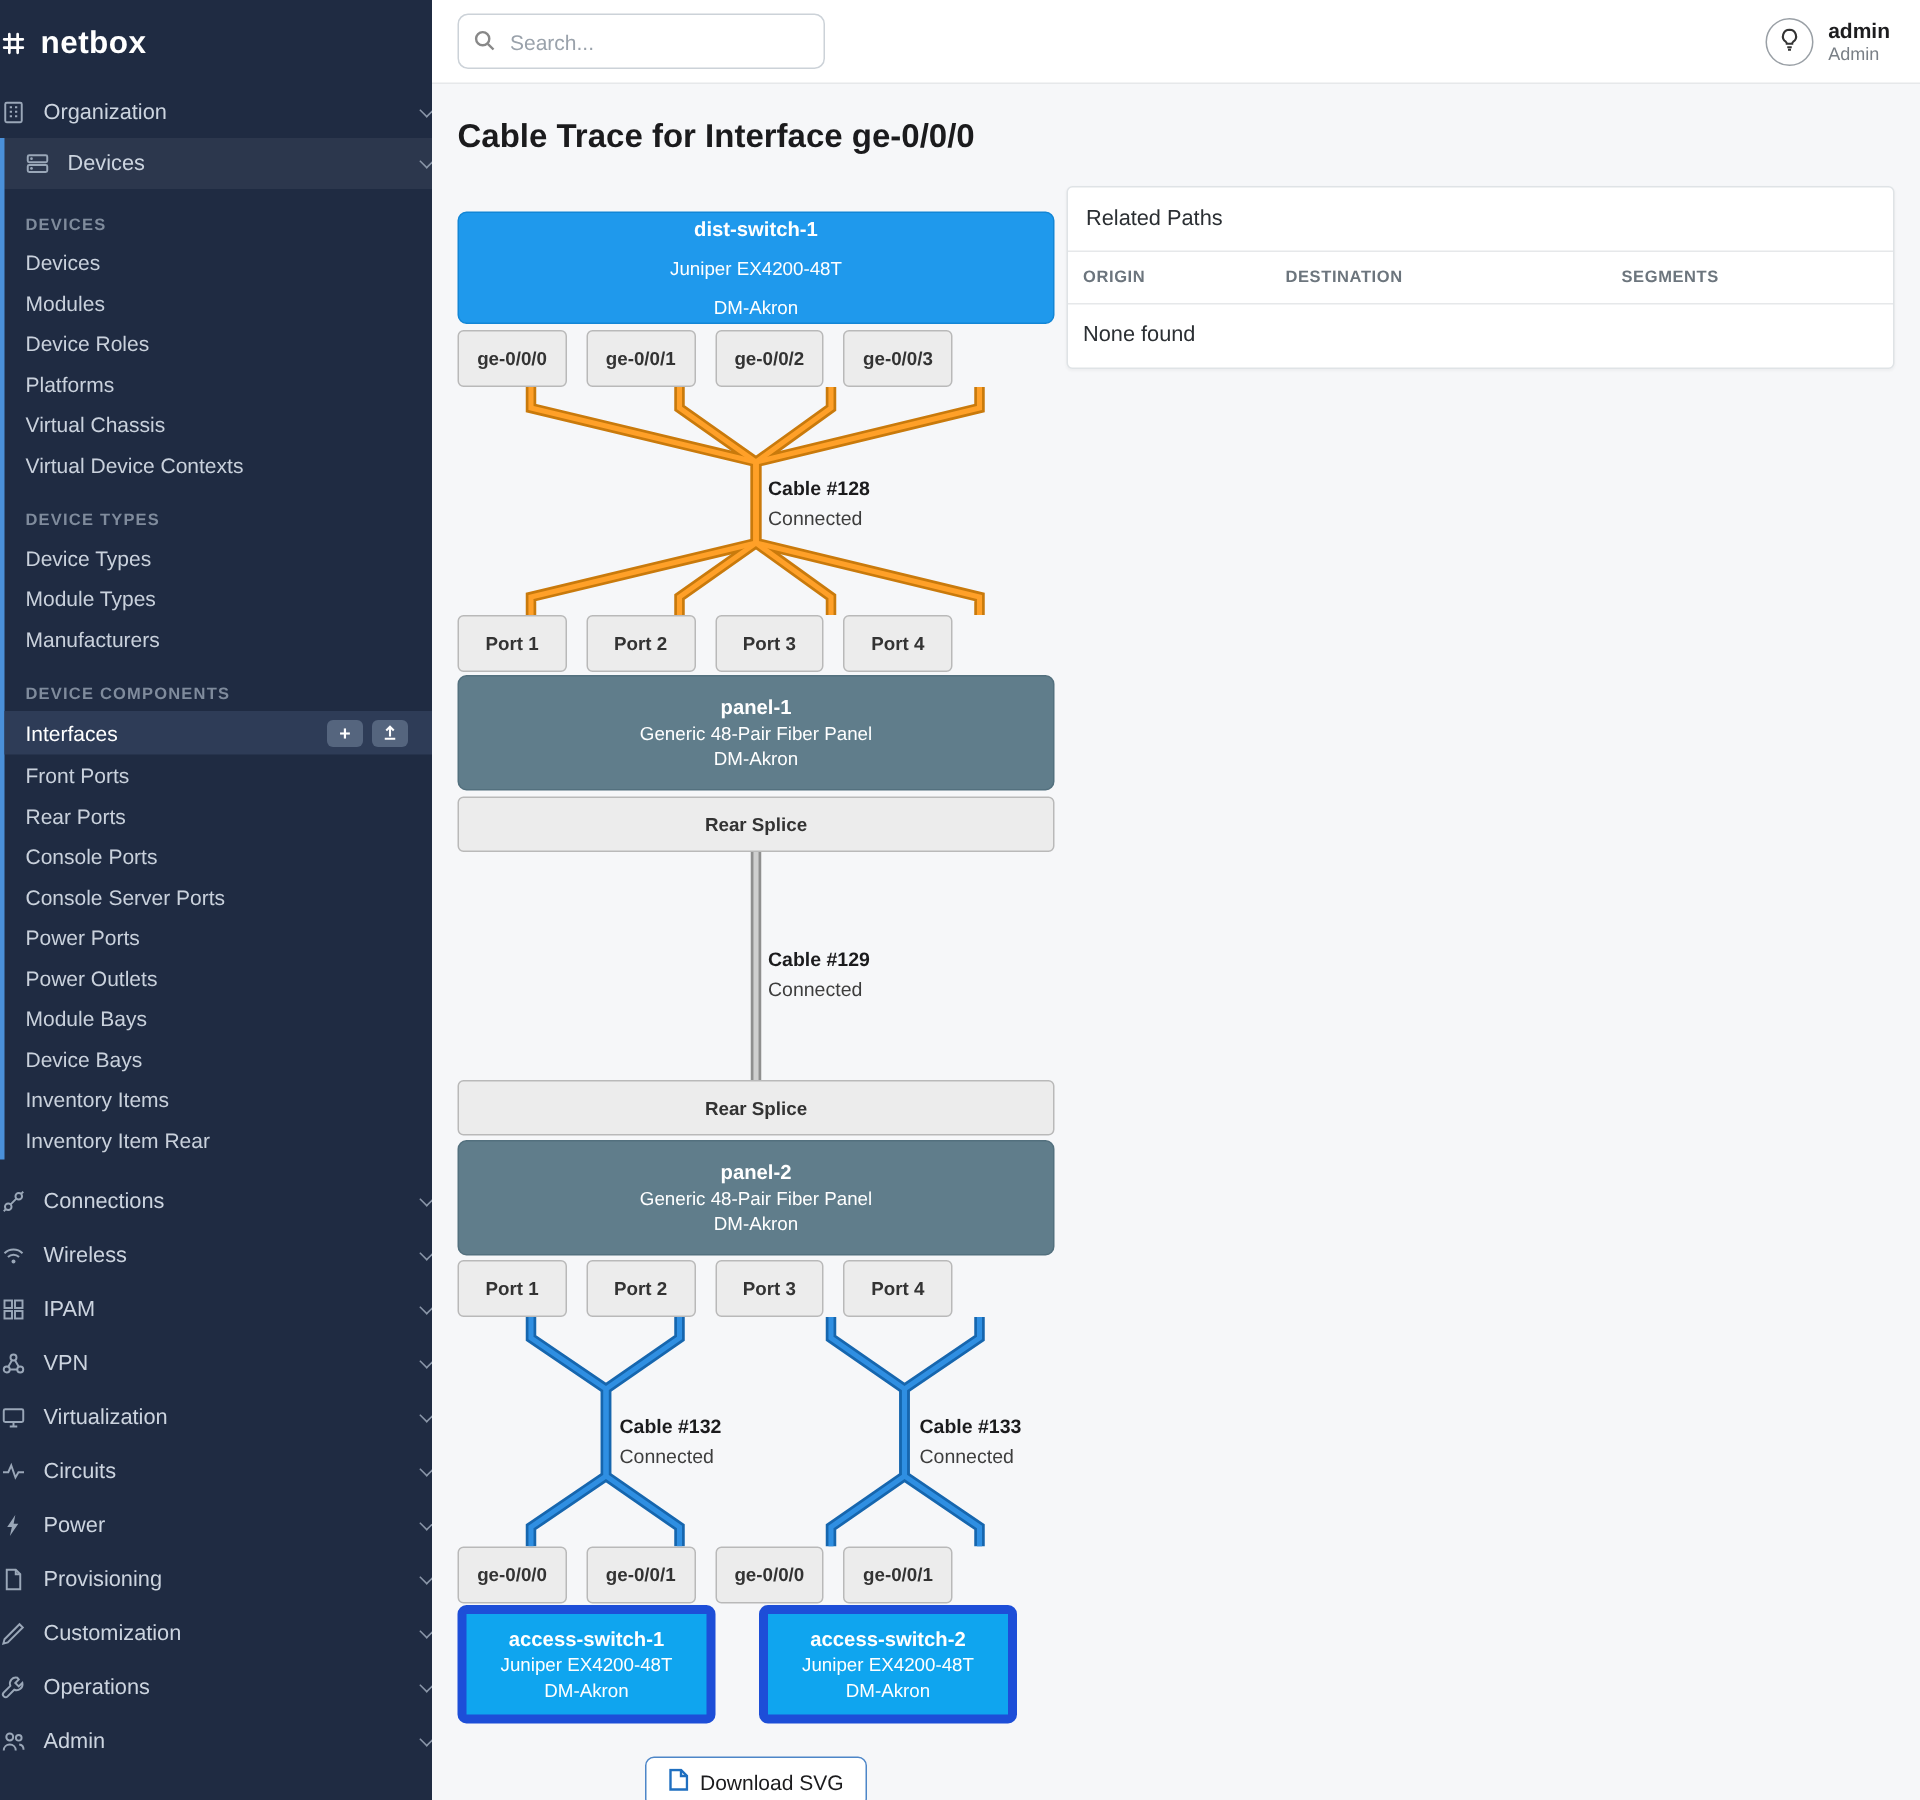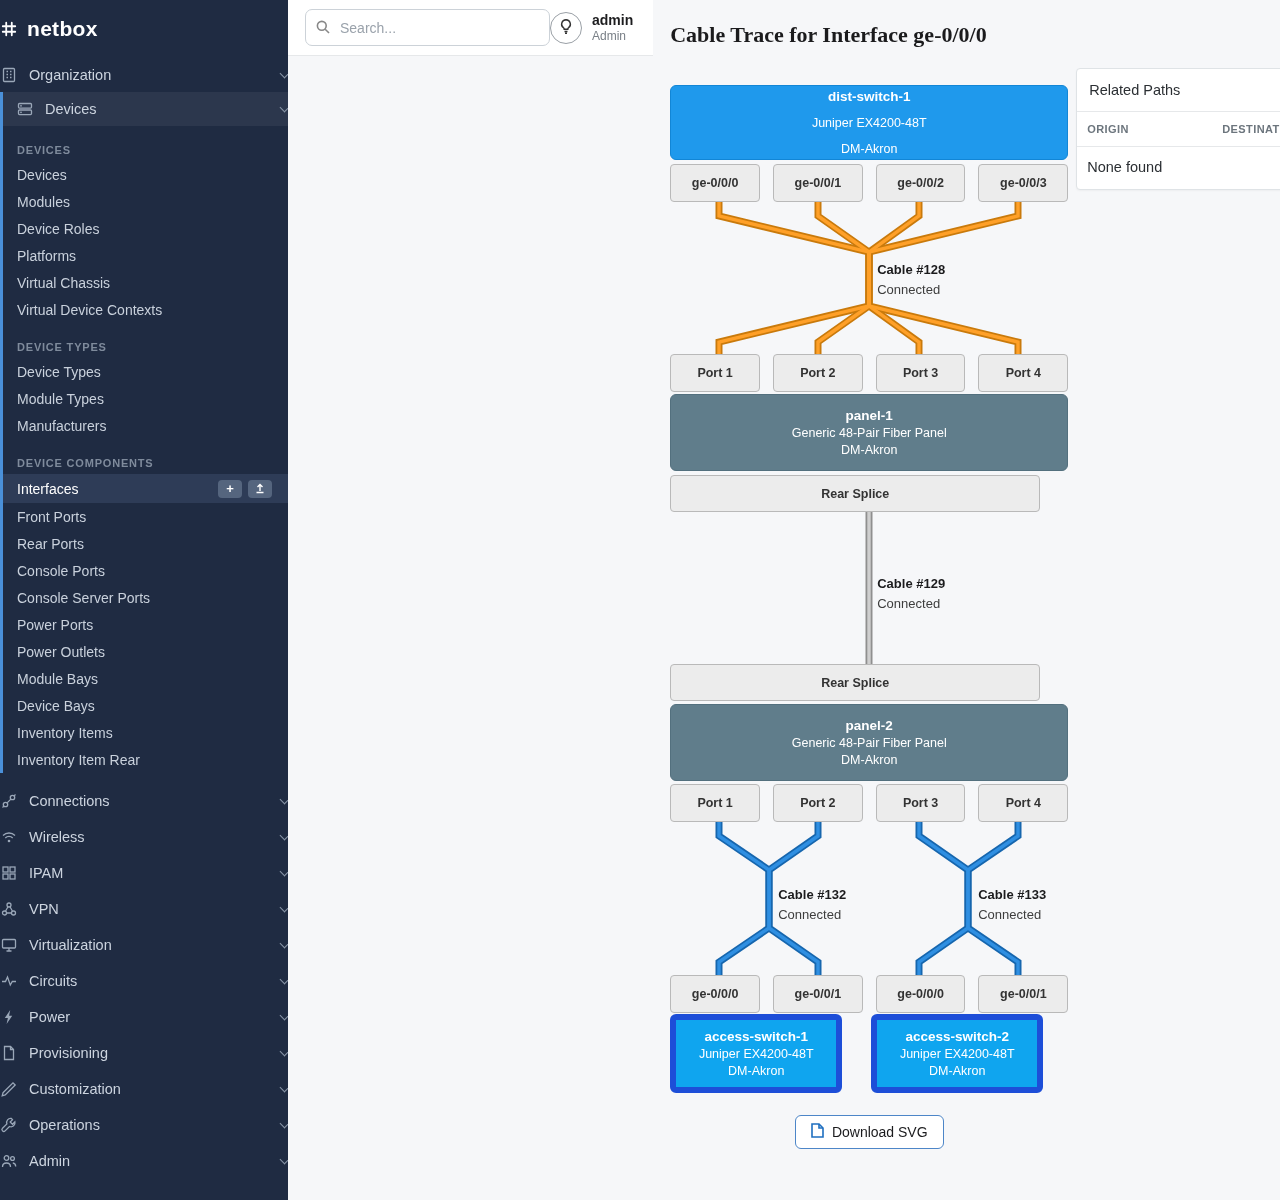--- a/index.html
+++ b/index.html
@@ -18,52 +18,52 @@
   .expanded .nav-group { padding-left:13px; }
   .sec-header { font-size:11px; letter-spacing:.8px; color:#7f8b9c; padding:6px 16px 5px 14px; margin-top:12px; font-weight:bold; }
   .nav-item { font-size:14px; color:#c9d1dc; padding:5.5px 16px 5.5px 14px; cursor:pointer; display:flex; align-items:center; }
   .nav-item.active { background:#2e3c57; color:#fff; }
   .item-actions { margin-left:auto; display:flex; gap:6px; }
   .mini-btn { width:24px; height:18px; border:none; border-radius:4px; background:#55657e; color:#fff; font-size:13px; font-weight:bold; line-height:1; display:flex; align-items:center; justify-content:center; cursor:pointer; }
   .groups-bottom { margin-top:10px; }
   .groups-bottom .nav-group { padding-top:9px; padding-bottom:9px; }
 
   
-  .main { flex:1; display:flex; flex-direction:row; min-width:0; }
+  .main { flex:1; display:flex; flex-direction:column; min-width:0; }
   .topbar { height:56px; background:#fff; border-bottom:1px solid #e6e8ea; display:flex; align-items:center; padding:0 20px 0 17px; flex-shrink:0; }
   .searchwrap { position:relative; width:245px; }
   .searchwrap input { width:245px; height:37px; border:1px solid #ccd2d8; border-radius:7px; padding:0 10px 0 34px; font-size:14px; font-family:"Liberation Sans",sans-serif; color:#333; background:#fff; }
   .searchwrap input::placeholder { color:#9aa2ab; }
   .search-ic { position:absolute; left:10px; top:10px; }
   .user-area { margin-left:auto; display:flex; align-items:center; gap:10px; }
   .bulb-btn { width:32px; height:32px; border-radius:50%; border:1px solid #9aa0a6; background:#fff; display:flex; align-items:center; justify-content:center; cursor:pointer; }
   .user-names { display:flex; flex-direction:column; line-height:1.2; }
   .uname { font-size:14px; font-weight:bold; color:#1d1d1f; }
   .urole { font-size:12px; color:#7a8087; }
 
   .content { padding:22px 17px 0 17px; }
-  h1.page-title { font-size:22px; font-weight:bold; color:#1b1b1d; margin-bottom:20px;font-family:Liberation Serif, serif; }
+  h1.page-title { font-size:22px; font-weight:bold; color:#1b1b1d; margin-bottom:20px; }
   .content-row { display:flex; align-items:flex-start; gap:8px; }
 
   
   .trace-col { width:398px; flex-shrink:0; padding-top:17px; }
   .trace { position:relative; width:398px; height:1008px; }
   .dev { position:absolute; left:0; width:398px; border-radius:6px; color:#fff; text-align:center; display:flex; flex-direction:column; justify-content:center; gap:3px; }
   .dev .dname { font-weight:bold; font-size:13.5px; }
   .dev .dsub { font-size:12.5px; }
   .dev-top { top:0; height:75px; background:#1f99ec; border:1px solid #1286d6;gap:12px; }
   .panel { background:#607d8b; border:1px solid #53707e; }
   .panel-1 { top:309px; height:77px; }
   .panel-2 { top:619px; height:77px; }
   .dev-access { top:929px; height:79px; width:172px; background:#0fa5ef; border:6px solid #1d4ed8; }
   .dev-a2 { left:201px; }
-  .ports-row { position:absolute; left:0; width:398px; display:grid; grid-template-columns:repeat(4,1fr); gap:13px; }
+  .ports-row { position:absolute; left:0; width:330px; display:grid; grid-template-columns:repeat(4,1fr); gap:13px; }
   .port { height:38px; background:#ececec; border:1px solid #b9b9b9; border-radius:4px; display:flex; align-items:center; justify-content:center; font-size:12.5px; font-weight:bold; color:#333; cursor:pointer; }
   .row1 { top:79px; } .row2 { top:269px; } .row3 { top:699px; } .row4 { top:890px; }
-  .splice { position:absolute; left:0; width:370px; height:37px; background:#ececec; border:1px solid #b9b9b9; border-radius:4px; display:flex; align-items:center; justify-content:center; font-size:12.5px; font-weight:bold; color:#333; cursor:pointer; }
+  .splice { position:absolute; left:0; width:398px; height:37px; background:#ececec; border:1px solid #b9b9b9; border-radius:4px; display:flex; align-items:center; justify-content:center; font-size:12.5px; font-weight:bold; color:#333; cursor:pointer; }
   .splice-1 { top:390px; } .splice-2 { top:579px; }
   .cable-svg { position:absolute; left:0; }
   .z1 { top:117px; } .z2 { top:427px; } .z3 { top:737px; }
   .co { fill:none; stroke:#c97a0c; stroke-width:7; }
   .ci { fill:none; stroke:#ffa028; stroke-width:3.4; }
   .go { fill:none; stroke:#8f8f8f; stroke-width:7; }
   .gi { fill:none; stroke:#cfcfcf; stroke-width:3.4; }
   .bo { fill:none; stroke:#1666ae; stroke-width:7; }
   .bi { fill:none; stroke:#2f8fe2; stroke-width:3.4; }
   .cable-label { position:absolute; font-size:13px; line-height:20px; }

